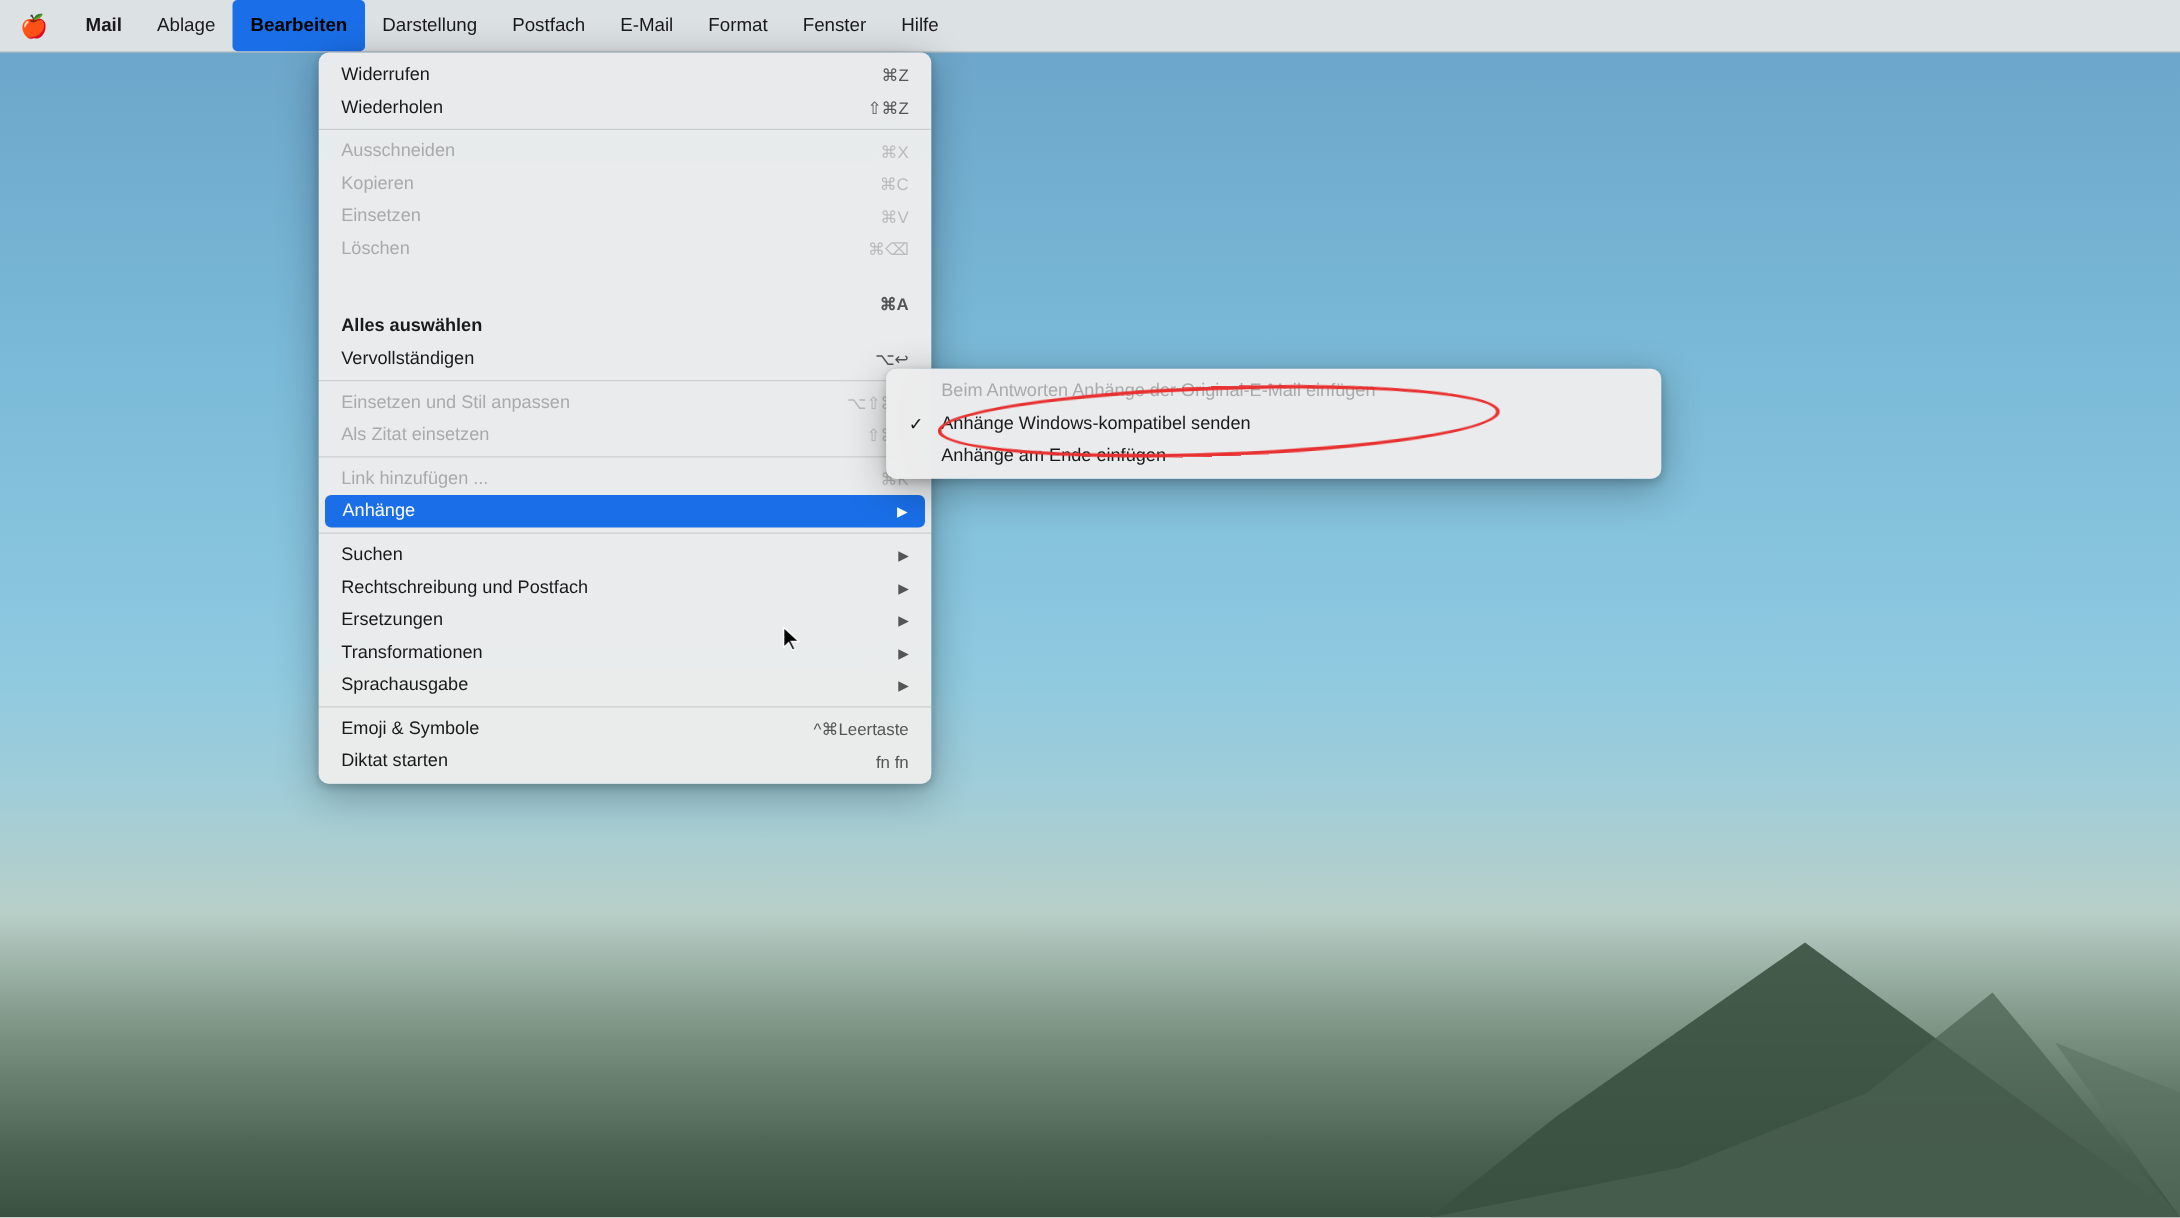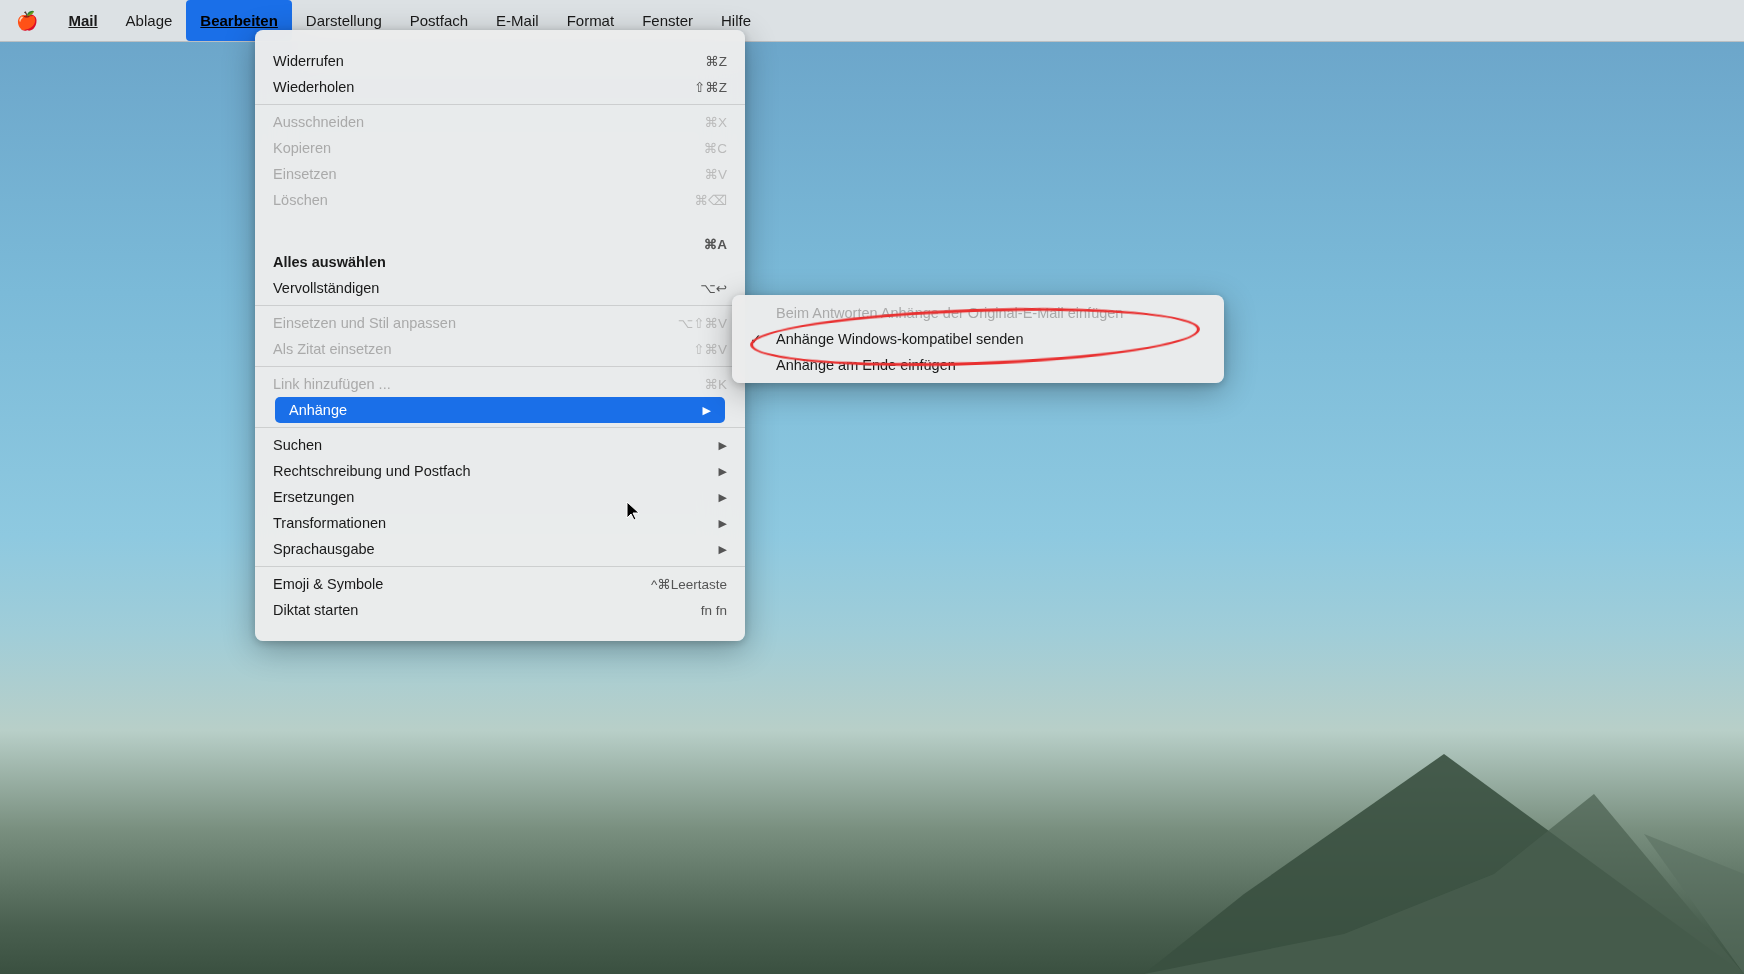--- a/index.html
+++ b/index.html
@@ -72,35 +72,34 @@
     }
 
     .menubar-item.active {
       background: #1a6fe8;
       color: #000000;
       border-radius: 4px;
     }
 
     .menubar-item.bold {
       font-weight: 600;
-      text-decoration: underline;
     }
 
     
     .dropdown-menu {
       position: absolute;
-      top: 30px;
+      top: 42px;
       left: 255px;
       width: 490px;
       background: rgba(236, 236, 236, 0.97);
       backdrop-filter: blur(20px);
       border-radius: 8px;
       box-shadow: 0 8px 32px rgba(0,0,0,0.3), 0 2px 8px rgba(0,0,0,0.2);
       z-index: 200;
-      padding: 18px 0;
+      padding: 5px 0;
     }
 
     .menu-item {
       display: flex;
       justify-content: space-between;
       align-items: center;
       padding: 5px 18px;
       font-size: 14.5px;
       color: #1a1a1a;
       cursor: default;
@@ -108,21 +107,21 @@
     }
 
     .menu-item.disabled {
       color: #aaa;
     }
 
     .menu-item.highlighted {
       background: #1a6fe8;
       color: white;
       border-radius: 5px;
-      margin: 0 20px;
+      margin: 0 5px;
       padding: 5px 14px;
     }
 
     .menu-item.bold .label {
       font-weight: 700;
       margin-top: 36px;
     }
 
     .menu-item .shortcut {
       color: #555;
@@ -145,22 +144,22 @@
     .menu-separator {
       height: 1px;
       background: rgba(0,0,0,0.12);
       margin: 4px 0;
     }
 
     
     .submenu {
       position: absolute;
       top: 295px;
-      left: 732px;
-      width: 492px;
+      left: 709px;
+      width: 620px;
       background: rgba(236, 236, 236, 0.97);
       backdrop-filter: blur(20px);
       border-radius: 8px;
       box-shadow: 0 8px 32px rgba(0,0,0,0.3), 0 2px 8px rgba(0,0,0,0.2);
       z-index: 210;
       padding: 5px 0;
     }
 
     .submenu-item {
       display: flex;

